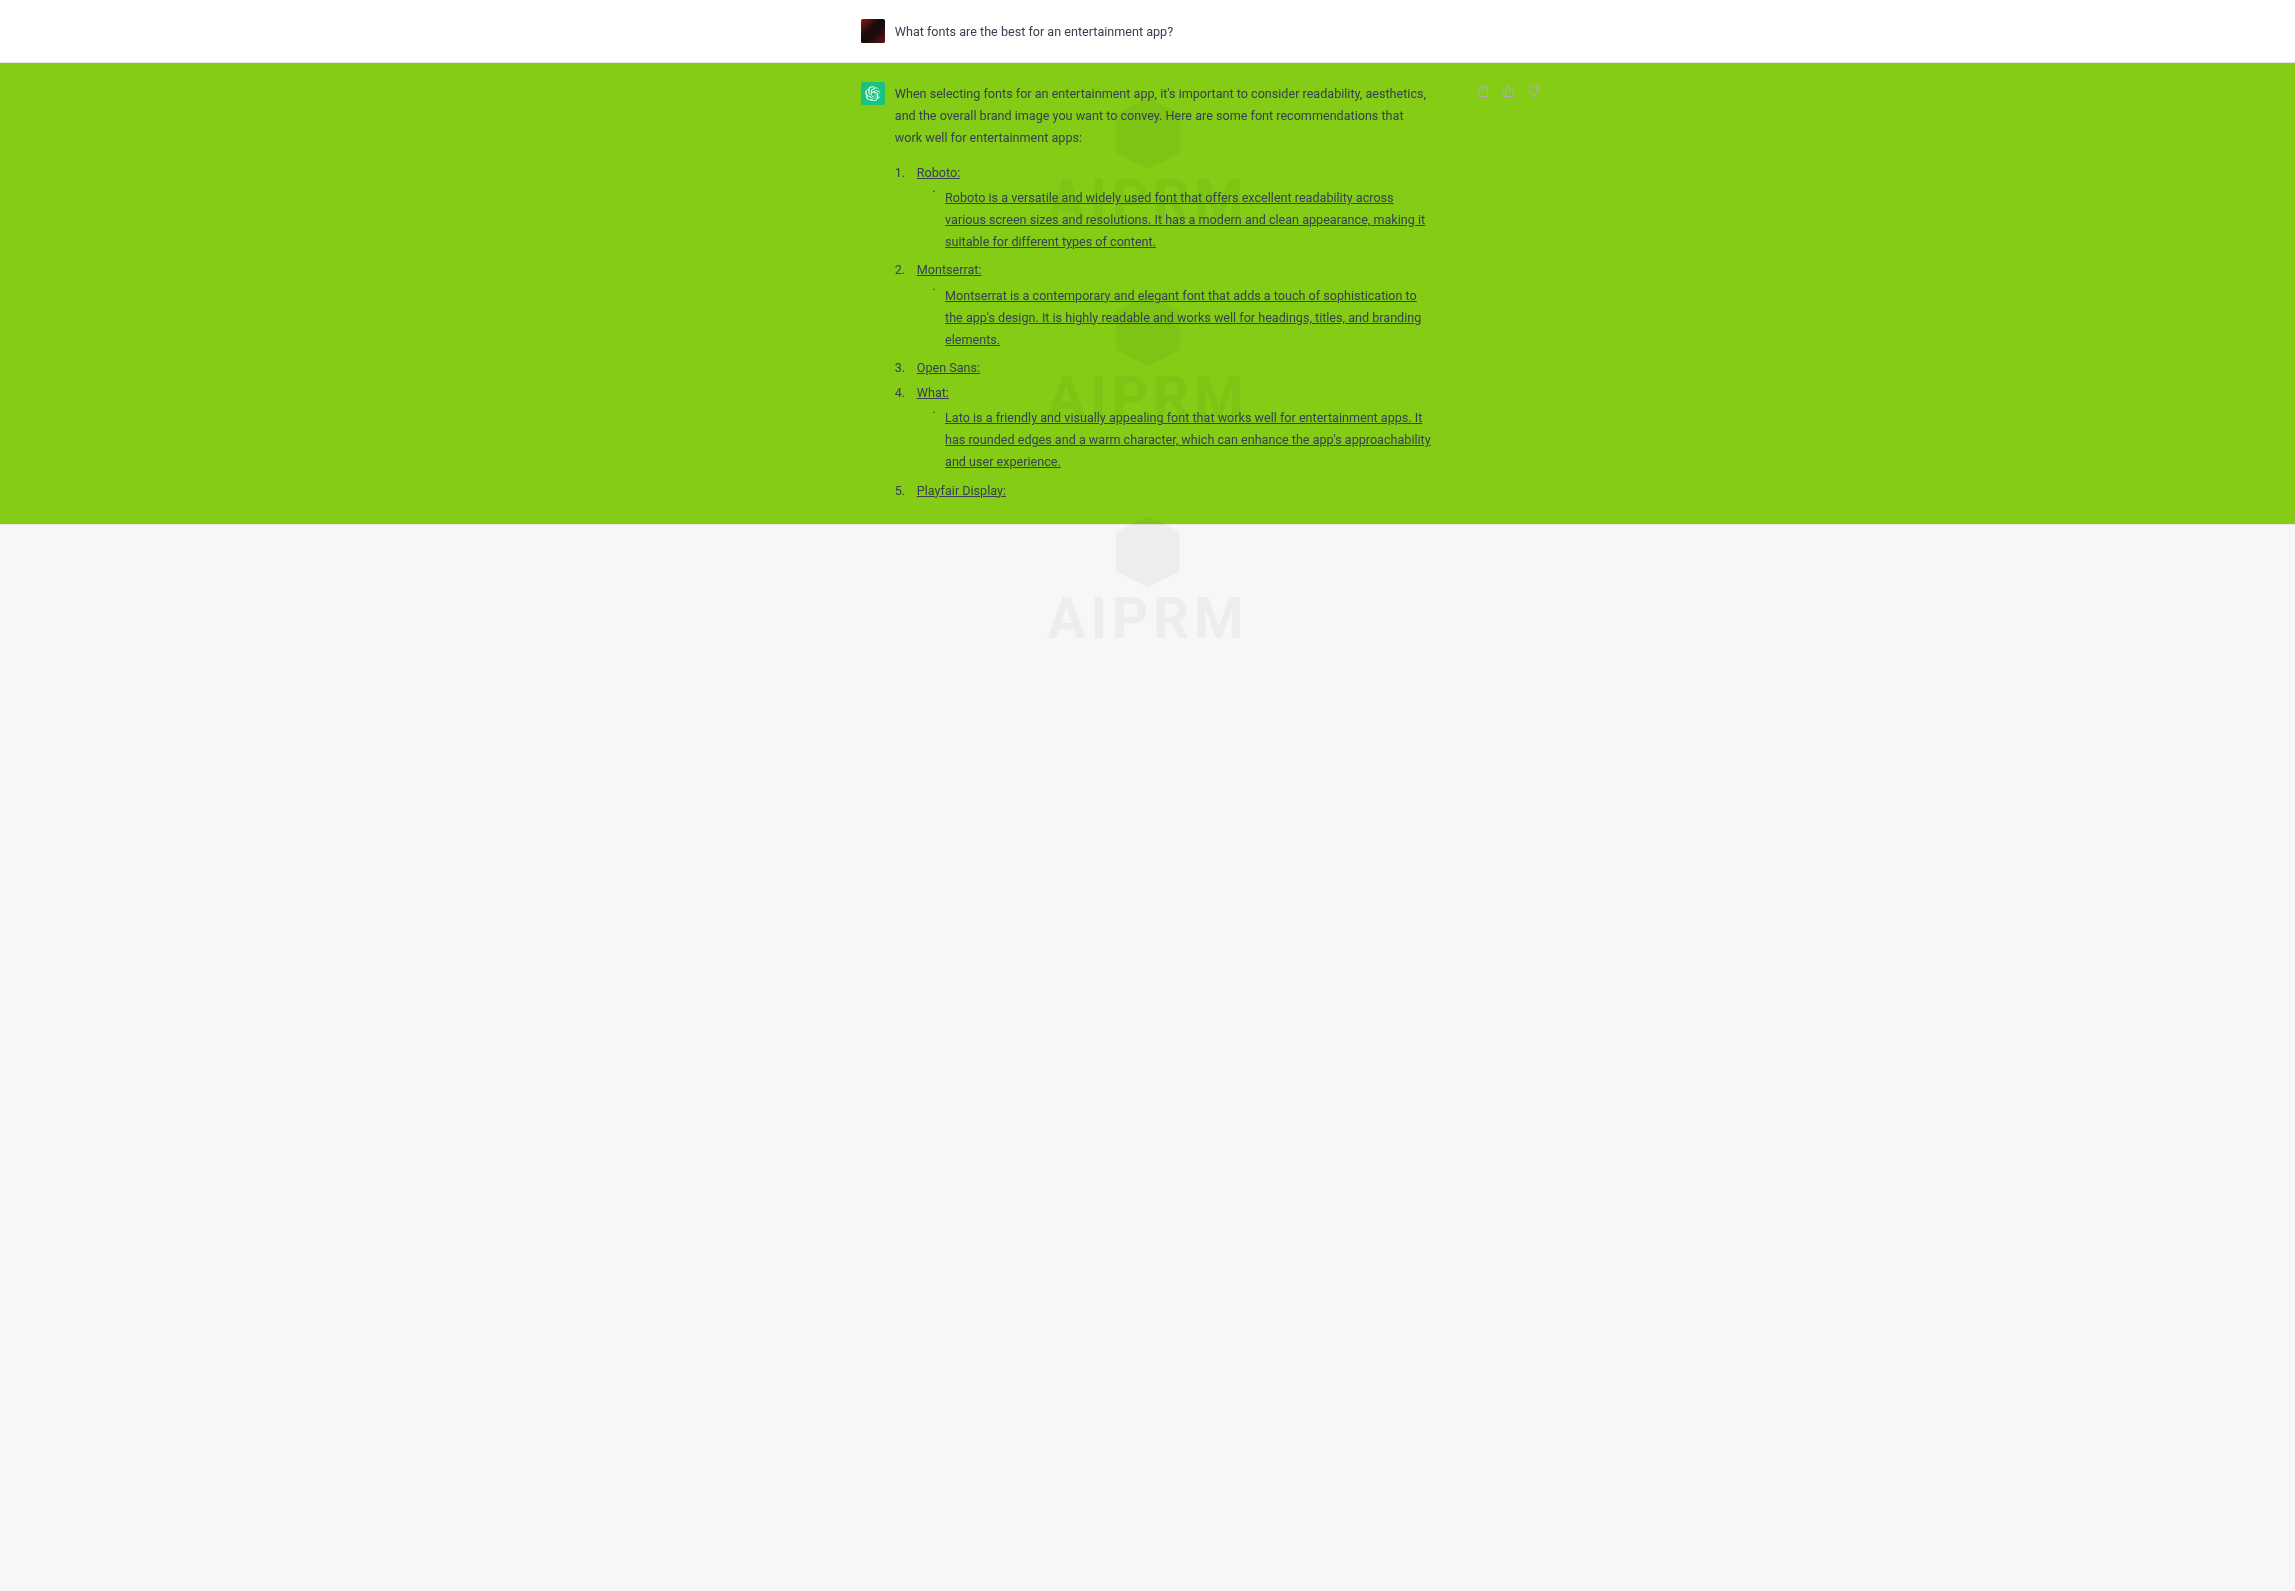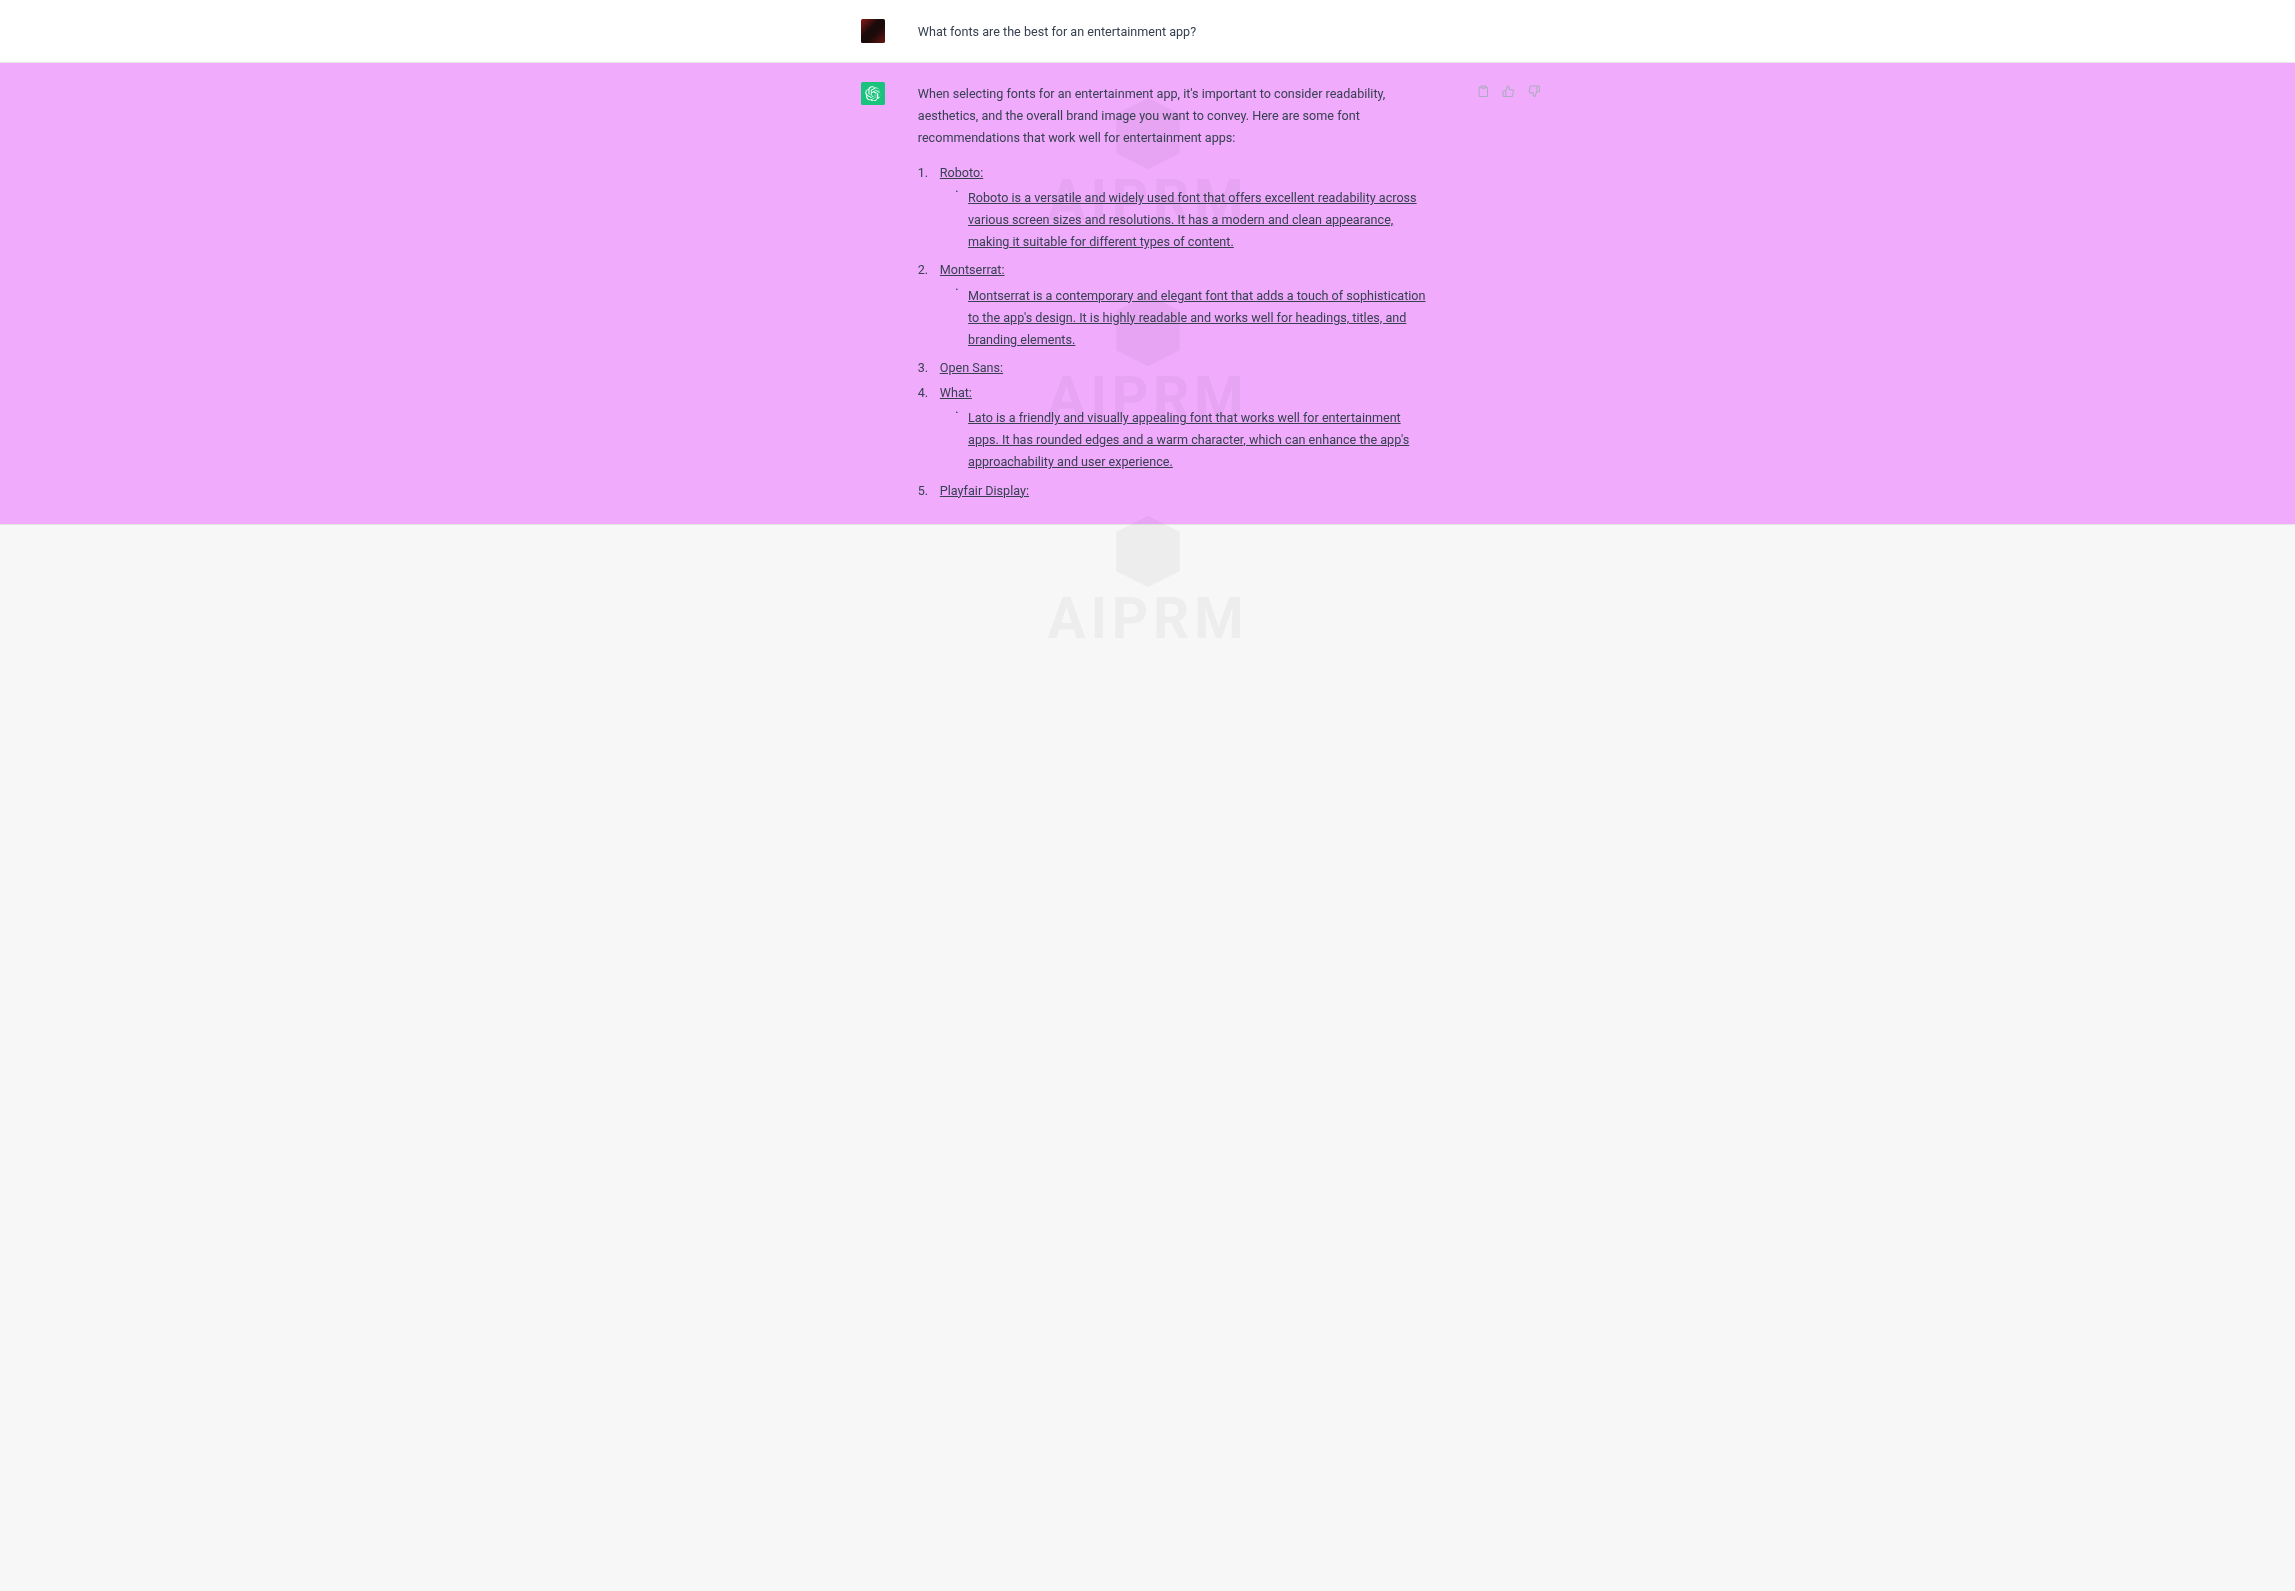--- a/index.html
+++ b/index.html
@@ -19,28 +19,28 @@
     .message {
       padding: 19px 0;
       border-bottom: 0.8px solid #e5e5e5;
     }
     
     .message.user {
       background: #ffffff;
     }
     
     .message.assistant {
-      background: #f0abfc;
+      background: #84cc16;
     }
     
     .message-inner {
       max-width: 604px;
       margin: 0 auto;
       display: flex;
-      gap: 33px;
+      gap: 10px;
       padding: 0 15.7px;
       position: relative;
     }
     
     .avatar {
       width: 23.6px;
       height: 23.6px;
       flex-shrink: 0;
       border-radius: 1.6px;
       display: flex;

